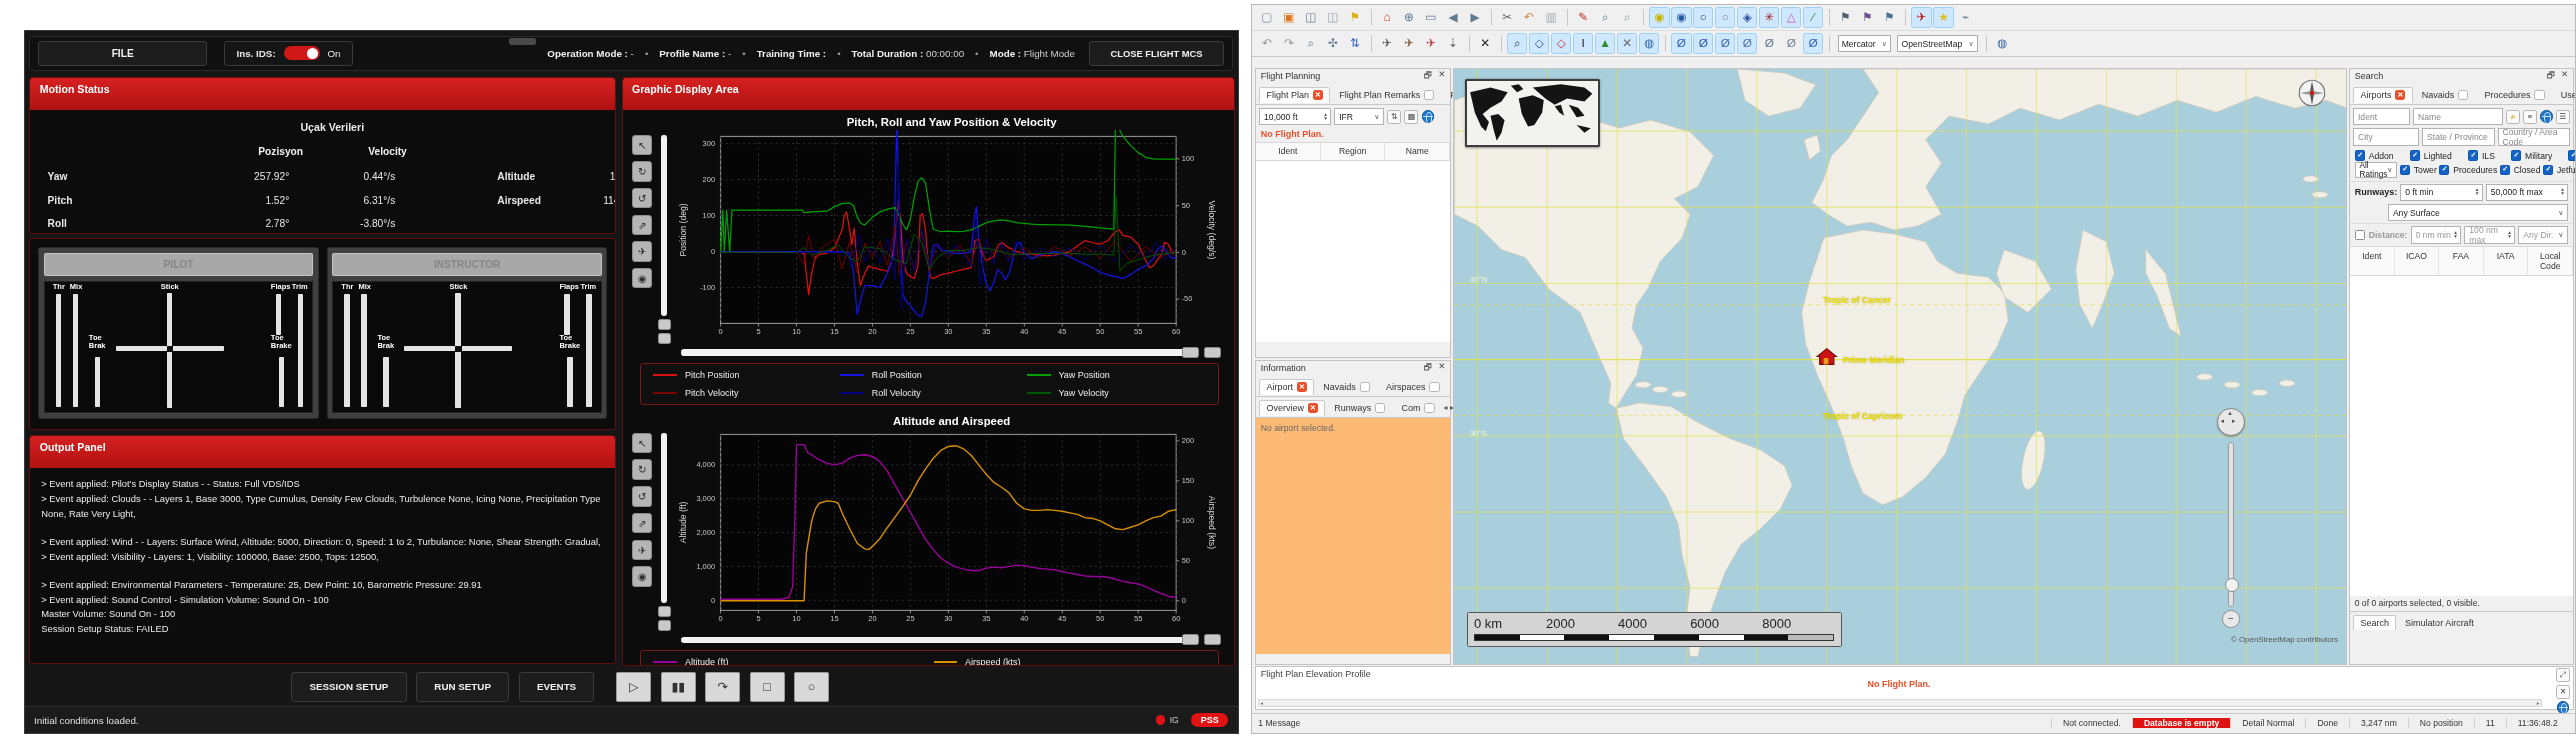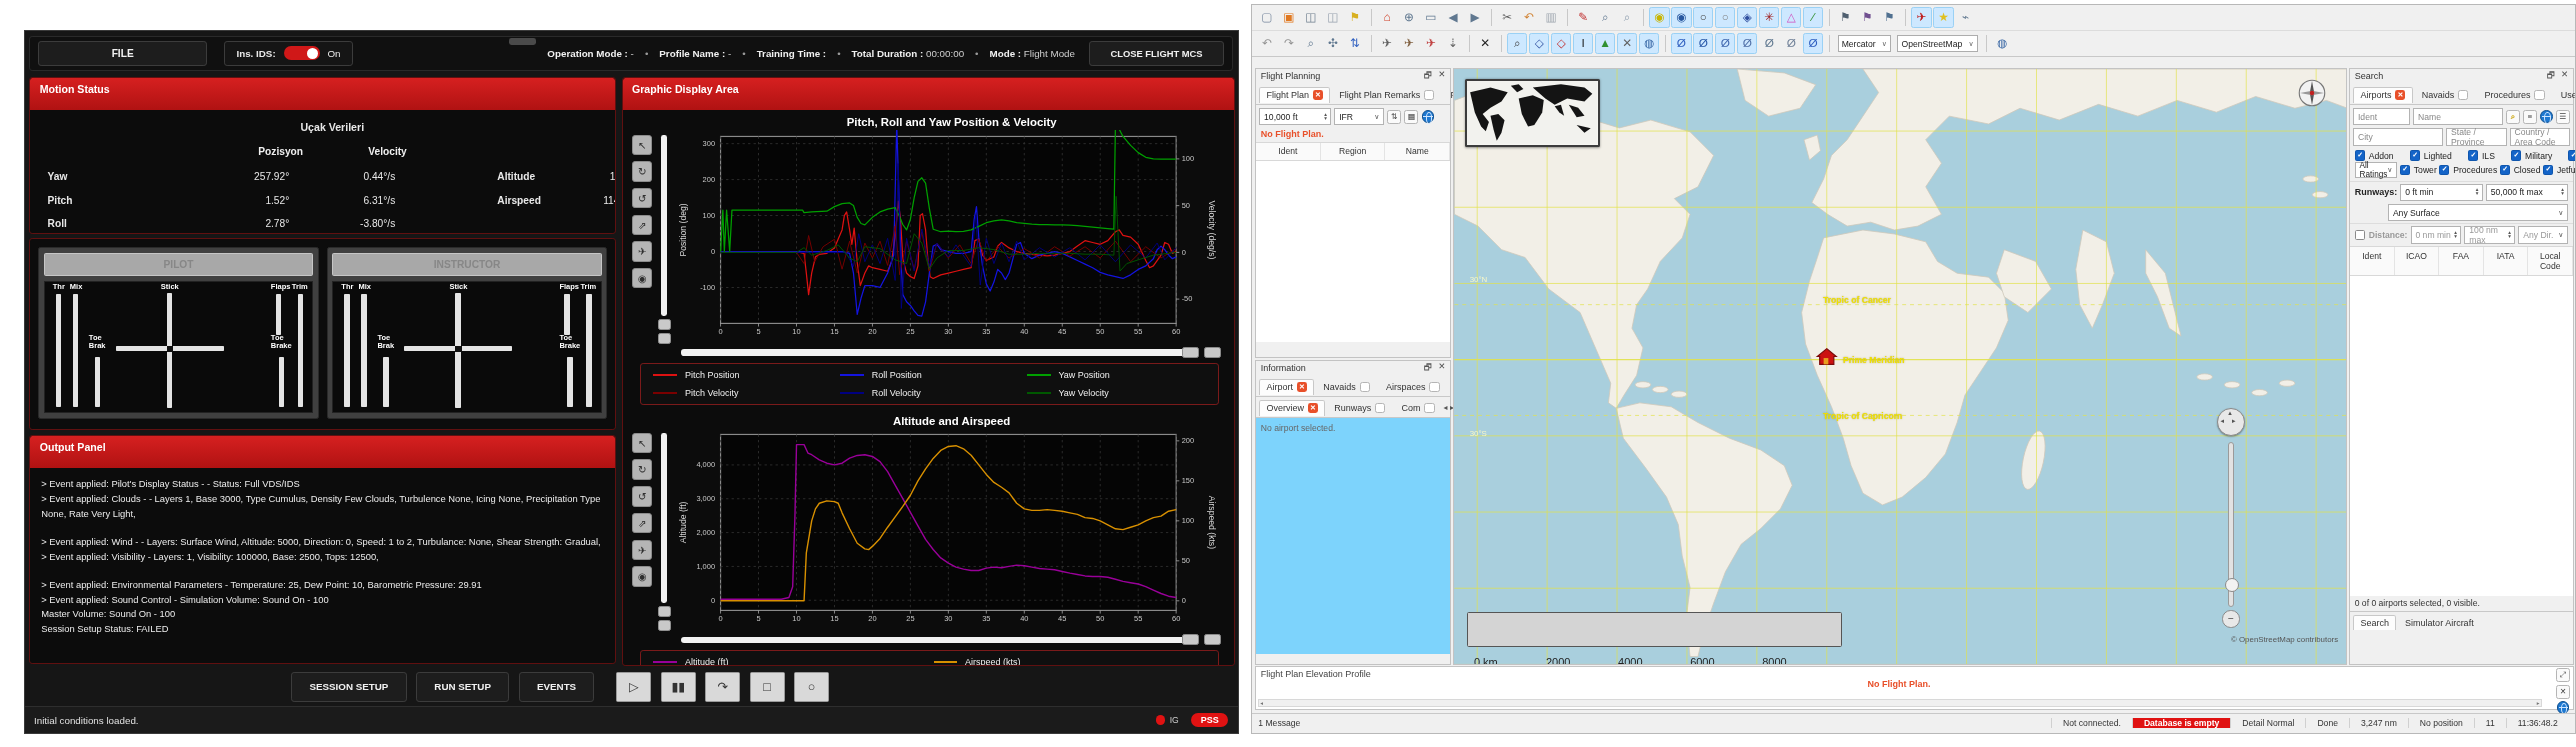--- a/index.html
+++ b/index.html
@@ -132,21 +132,21 @@
   #compass { position:absolute; right:19px; top:9.4px; width:30px; height:30px; }
   .zoomer { position:absolute; right:100px; top:339px; width:30px; display:flex; flex-direction:column; align-items:center; }
   .dpad { width:28px; height:28px; border-radius:50%; background:#e8e8e8; border:0.8px solid #8a8a8a; position:relative; box-shadow:0 0.8px 1.6px rgba(0,0,0,.35);}
   .dpad::after { content:"◂ ▸"; position:absolute; left:2.4px; top:7.9px; font-size:7px; color:#555; letter-spacing:3.1px;}
   .dpad::before { content:"▴"; position:absolute; left:10.2px; top:0px; font-size:7px; color:#555;}
   .zoom-track { width:6.3px; height:165px; background:#e2e2e2; border:0.8px solid #9a9a9a; border-radius:3.1px; margin:6.3px 0 3.1px 0; position:relative;}
   .zoom-handle { position:absolute; left:-3.9px; bottom:14px; width:14px; height:14px; border-radius:50%; background:#f2f2f2; border:0.8px solid #8a8a8a;}
   .zoom-minus { width:17.3px; height:17.3px; border-radius:50%; background:#e8e8e8; border:0.8px solid #8a8a8a; text-align:center; line-height:15.7px; font-size:10.2px; color:#444;}
   #scalebar { position:absolute; left:12.6px; bottom:17.3px; width:375px; height:35px; background:#d4d4d4;
     border:1.6px solid #555; border-radius:1.6px; padding:3.1px 6.3px; }
-  .scale-labels { display:flex; font-size:11px; color:#222;margin-top:40px; }
+  .scale-labels { display:flex; font-size:13px; color:#222; }
   .scale-labels span { flex:1; }
   .scale-segs { display:flex; height:7px; margin-top:3.1px; border:0.8px solid #333; background:#fff;}
   .scale-segs div { flex:1; }
   #attribution { position:absolute; right:7.9px; bottom:20.4px; font-size:7.9px; color:#555; }
 
   
   #profile-dock { position:absolute; left:3.1px; top:661px; width:1319px; height:44px; background:#fff; border:0.8px solid #c3c3c3;}
   #profile-msg { position:absolute; left:0; right:31px; top:12.6px; text-align:center; }
   .profile-btns { position:absolute; right:3.1px; top:1.6px; display:flex; flex-direction:column; gap:2.4px; align-items:center;}
   .profile-scroll { position:absolute; left:1.6px; right:31px; bottom:1.6px; height:7.9px; background:#f0f0f0; border:0.8px solid #d8d8d8; display:flex; align-items:center; justify-content:space-between; font-size:5.5px; color:#777; padding:0 1.6px;}
@@ -701,21 +701,21 @@
         <div class="tab">
           <span>Com</span>
           <span class="tab-box"></span>
         </div>
         <span class="tab-arrows">
           <span>◂</span>
           <span>▸</span>
           <span class="mini-ico-btn">▦</span>
         </span>
       </div>
-    <div style="background:#7dd3fc; height:236px; padding:4.7px; color:#666; font-size:8.6px;">
+    <div style="background:#fdba74; height:236px; padding:4.7px; color:#666; font-size:8.6px;">
       <span>No airport selected.</span>
     </div>
   </div>
 
   <div id="map-area">
     <svg id="map-svg" width="894" height="597" viewBox="0 0 1137 760">
         <rect x="0" y="0" width="1137" height="760" fill="#a9cfdd"></rect>
         <path d="M0,40 L40,25 L90,20 L130,40 L120,70 L160,60 L210,75 L250,65 L300,80 L330,110 L310,150 L280,165 L300,185 L290,215 L262,245 L246,280 L232,300 L226,330 L240,355 L232,390 L216,415 L206,432 L196,425 L199,400 L186,370 L160,310 L120,280 L90,240 L60,230 L30,200 L10,190 L0,185 Z" fill="#f2efe7" stroke="#cfc8ba" stroke-width="1"></path>
         <path d="M206,432 L236,425 L276,430 L310,450 L350,470 L390,485 L420,505 L430,530 L415,560 L390,585 L365,605 L345,640 L330,680 L318,715 L310,748 L300,748 L295,700 L300,660 L290,620 L285,580 L270,545 L245,510 L215,470 Z" fill="#f2efe7" stroke="#cfc8ba" stroke-width="1"></path>
         <path d="M360,0 L420,5 L460,20 L440,50 L400,60 L370,40 Z" fill="#f2efe7" stroke="#cfc8ba" stroke-width="1"></path>
@@ -843,21 +843,21 @@
       </div>
     <div style="display:flex; gap:3.1px; padding:3.1px 3.1px 1.6px 3.1px; align-items:center;">
       <div class="inp" style="width:57px;">Ident</div>
       <div class="inp" style="flex:1;">Name</div>
       <span class="mini-ico-btn" style="color:#c8a000;font-weight:bold;">⌕</span>
       <span class="mini-ico-btn">≡</span>
       <span class="globe-ico"></span>
       <span class="mini-ico-btn">☰</span>
     </div>
     <div style="display:flex; gap:3.1px; padding:1.6px 3.1px;">
-      <div class="inp" style="width:90px;">City</div>
+      <div class="inp" style="width:66px;">City</div>
       <div class="inp" style="flex:1;">State / Province</div>
       <div class="inp" style="flex:1;">Country / Area Code</div>
     </div>
     <div id="search-checks1" style="display:grid; grid-template-columns:repeat(5,1fr); padding:3.1px 4.7px 1.6px 4.7px; gap:16px;">
         <span class="chk">
           <span class="box"></span>
           <span>Addon</span>
         </span>
         <span class="chk">
           <span class="box"></span>

